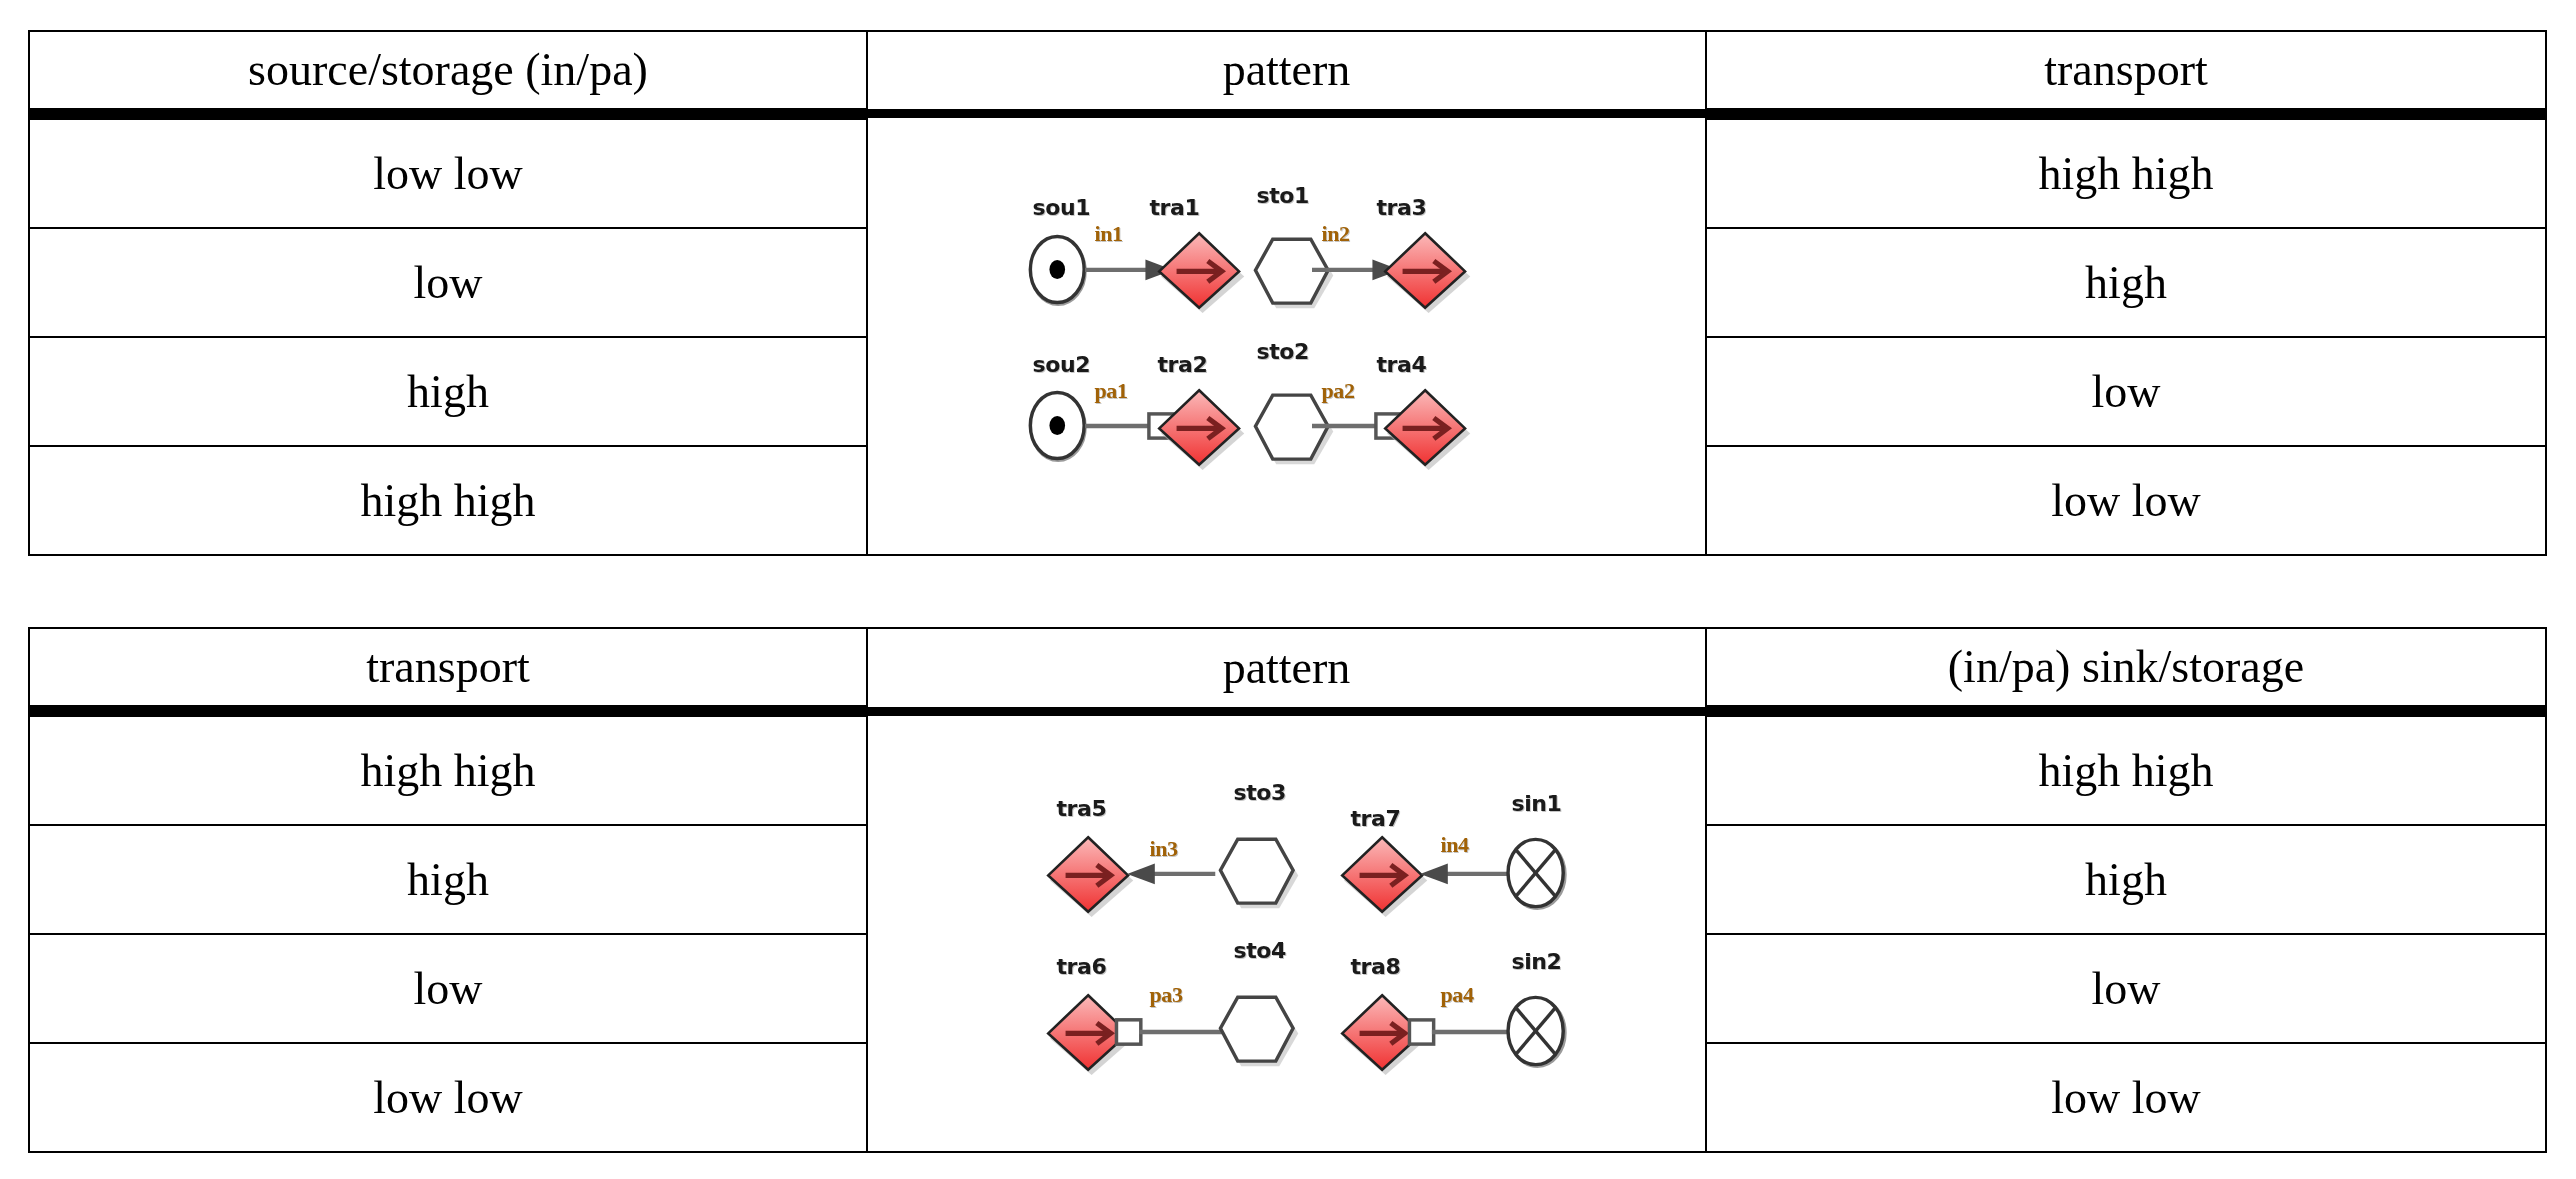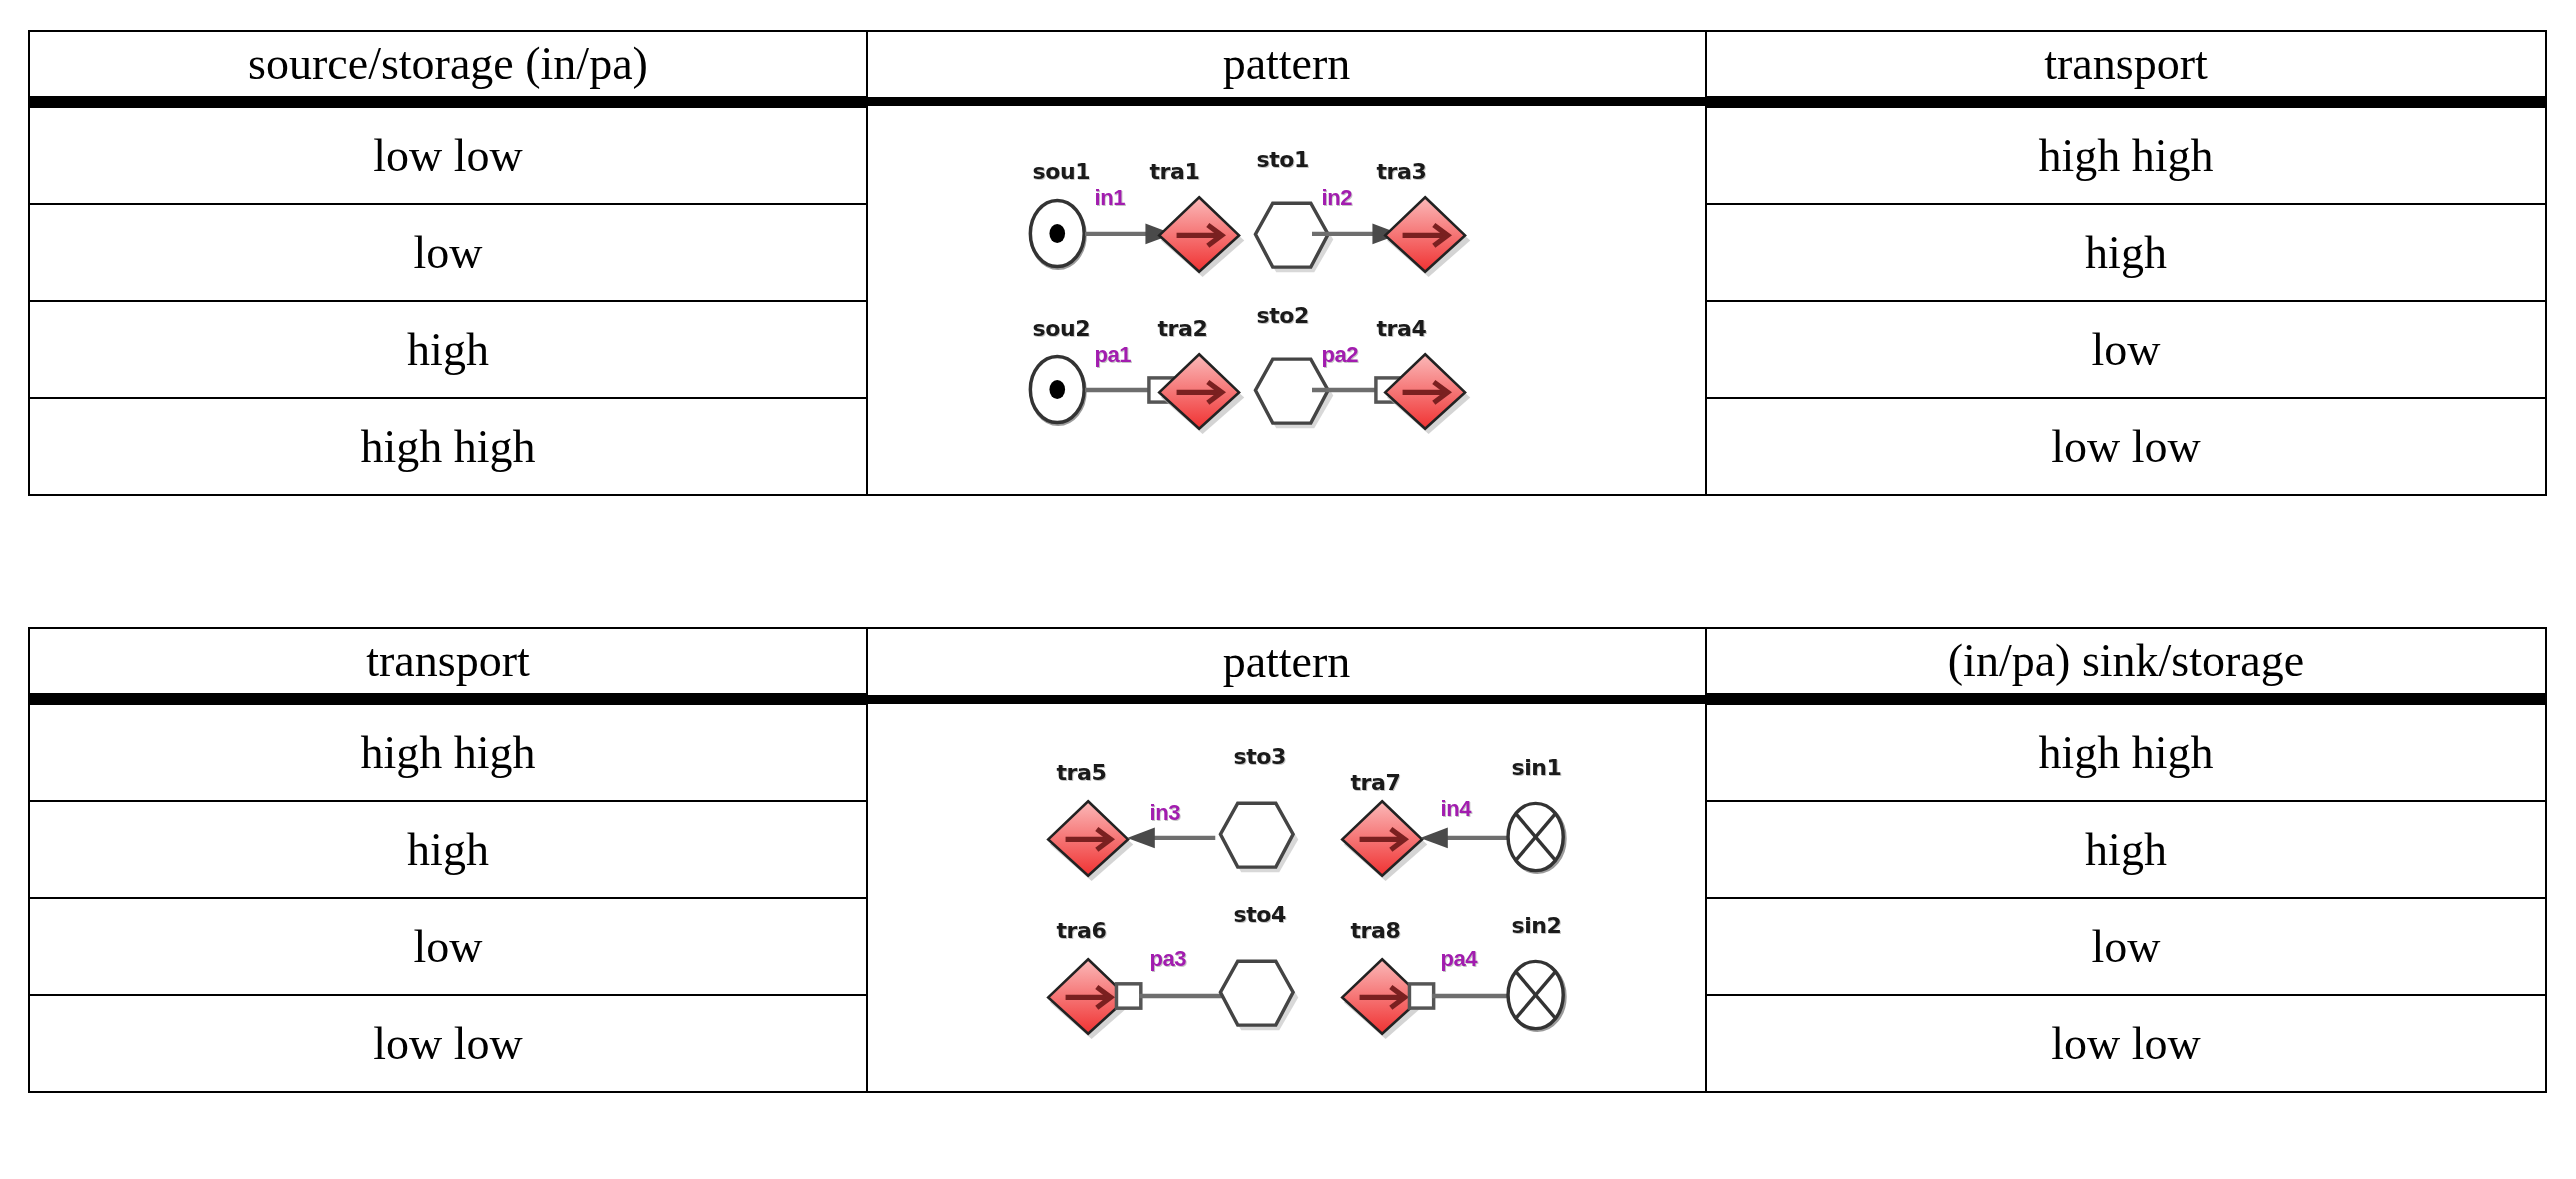--- a/index.html
+++ b/index.html
@@ -23,21 +23,21 @@
 
   .tbl col.c1{width:838px;}
   .tbl col.c2{width:839px;}
   .tbl col.c3{width:840px;}
 
   .tbl td,.tbl th{
     border:2.6px solid #000;
     text-align:center;
     vertical-align:middle;
     font-weight:400;
-    padding:0;
+    padding:6px;
     background:#ffffff;
   }
   .hdr-cell{height:64px;font-size:46px;line-height:64px;}
   .body-cell{height:95px;font-size:46px;}
   .pink{background:#e4b7b7;}
 
   
   tr.head-row td{border-bottom:12px solid #000;}
   tr.head-row td.pattern-head{border-bottom:9.5px solid #000;}
 
@@ -56,24 +56,24 @@
     font-family:"DejaVu Sans","Liberation Sans",sans-serif;
     font-weight:bold;
     font-size:22px;
     color:#1a1a1a;
     letter-spacing:-0.4px;
     white-space:nowrap;
     text-shadow:0.9px 0.9px 0 rgba(150,150,150,.55);
   }
   .edge-lbl{
     position:absolute;
-    font-family:Liberation Sans, sans-serif;
+    font-family:Liberation Serif, serif;
     font-weight:bold;
     font-size:22px;
-    color:#a21caf;
+    color:#a16207;
     letter-spacing:-0.4px;
     white-space:nowrap;
     text-shadow:0.9px 0.9px 0 rgba(150,150,150,.55);
   }
   svg.glyph{display:block;overflow:visible;}
 </style>
 </head>
 <body>
 
 <div class="page">

